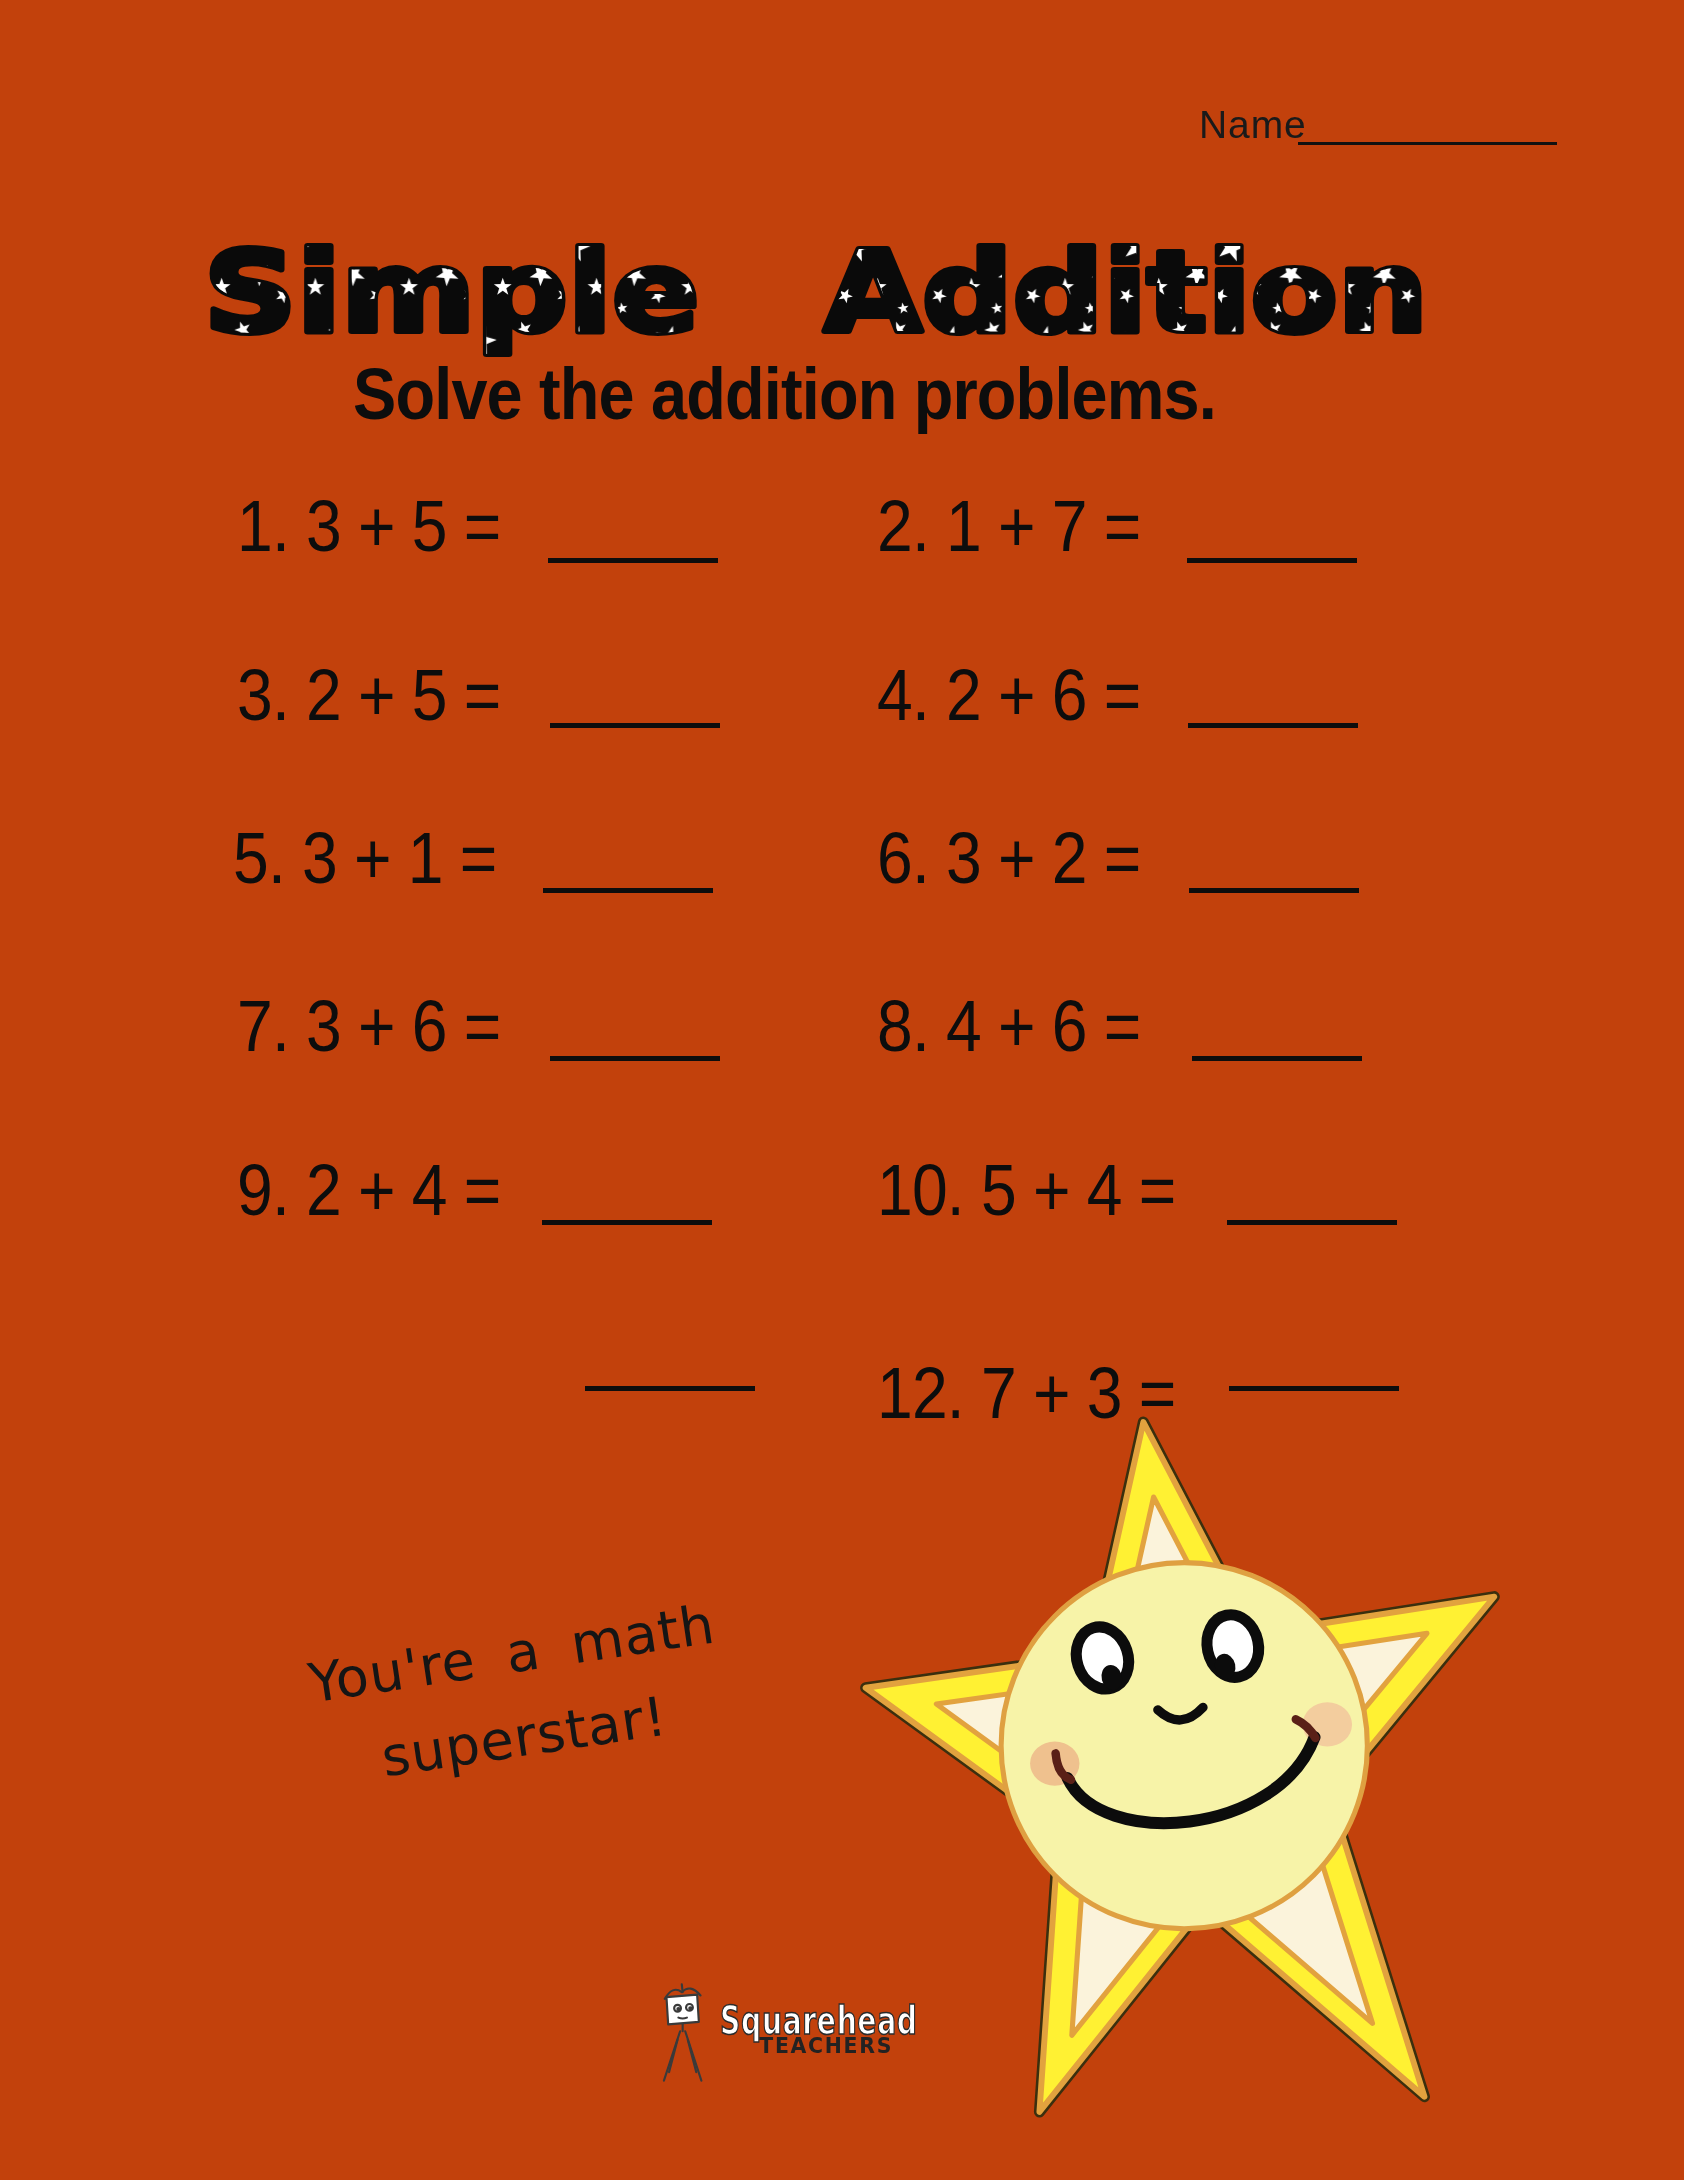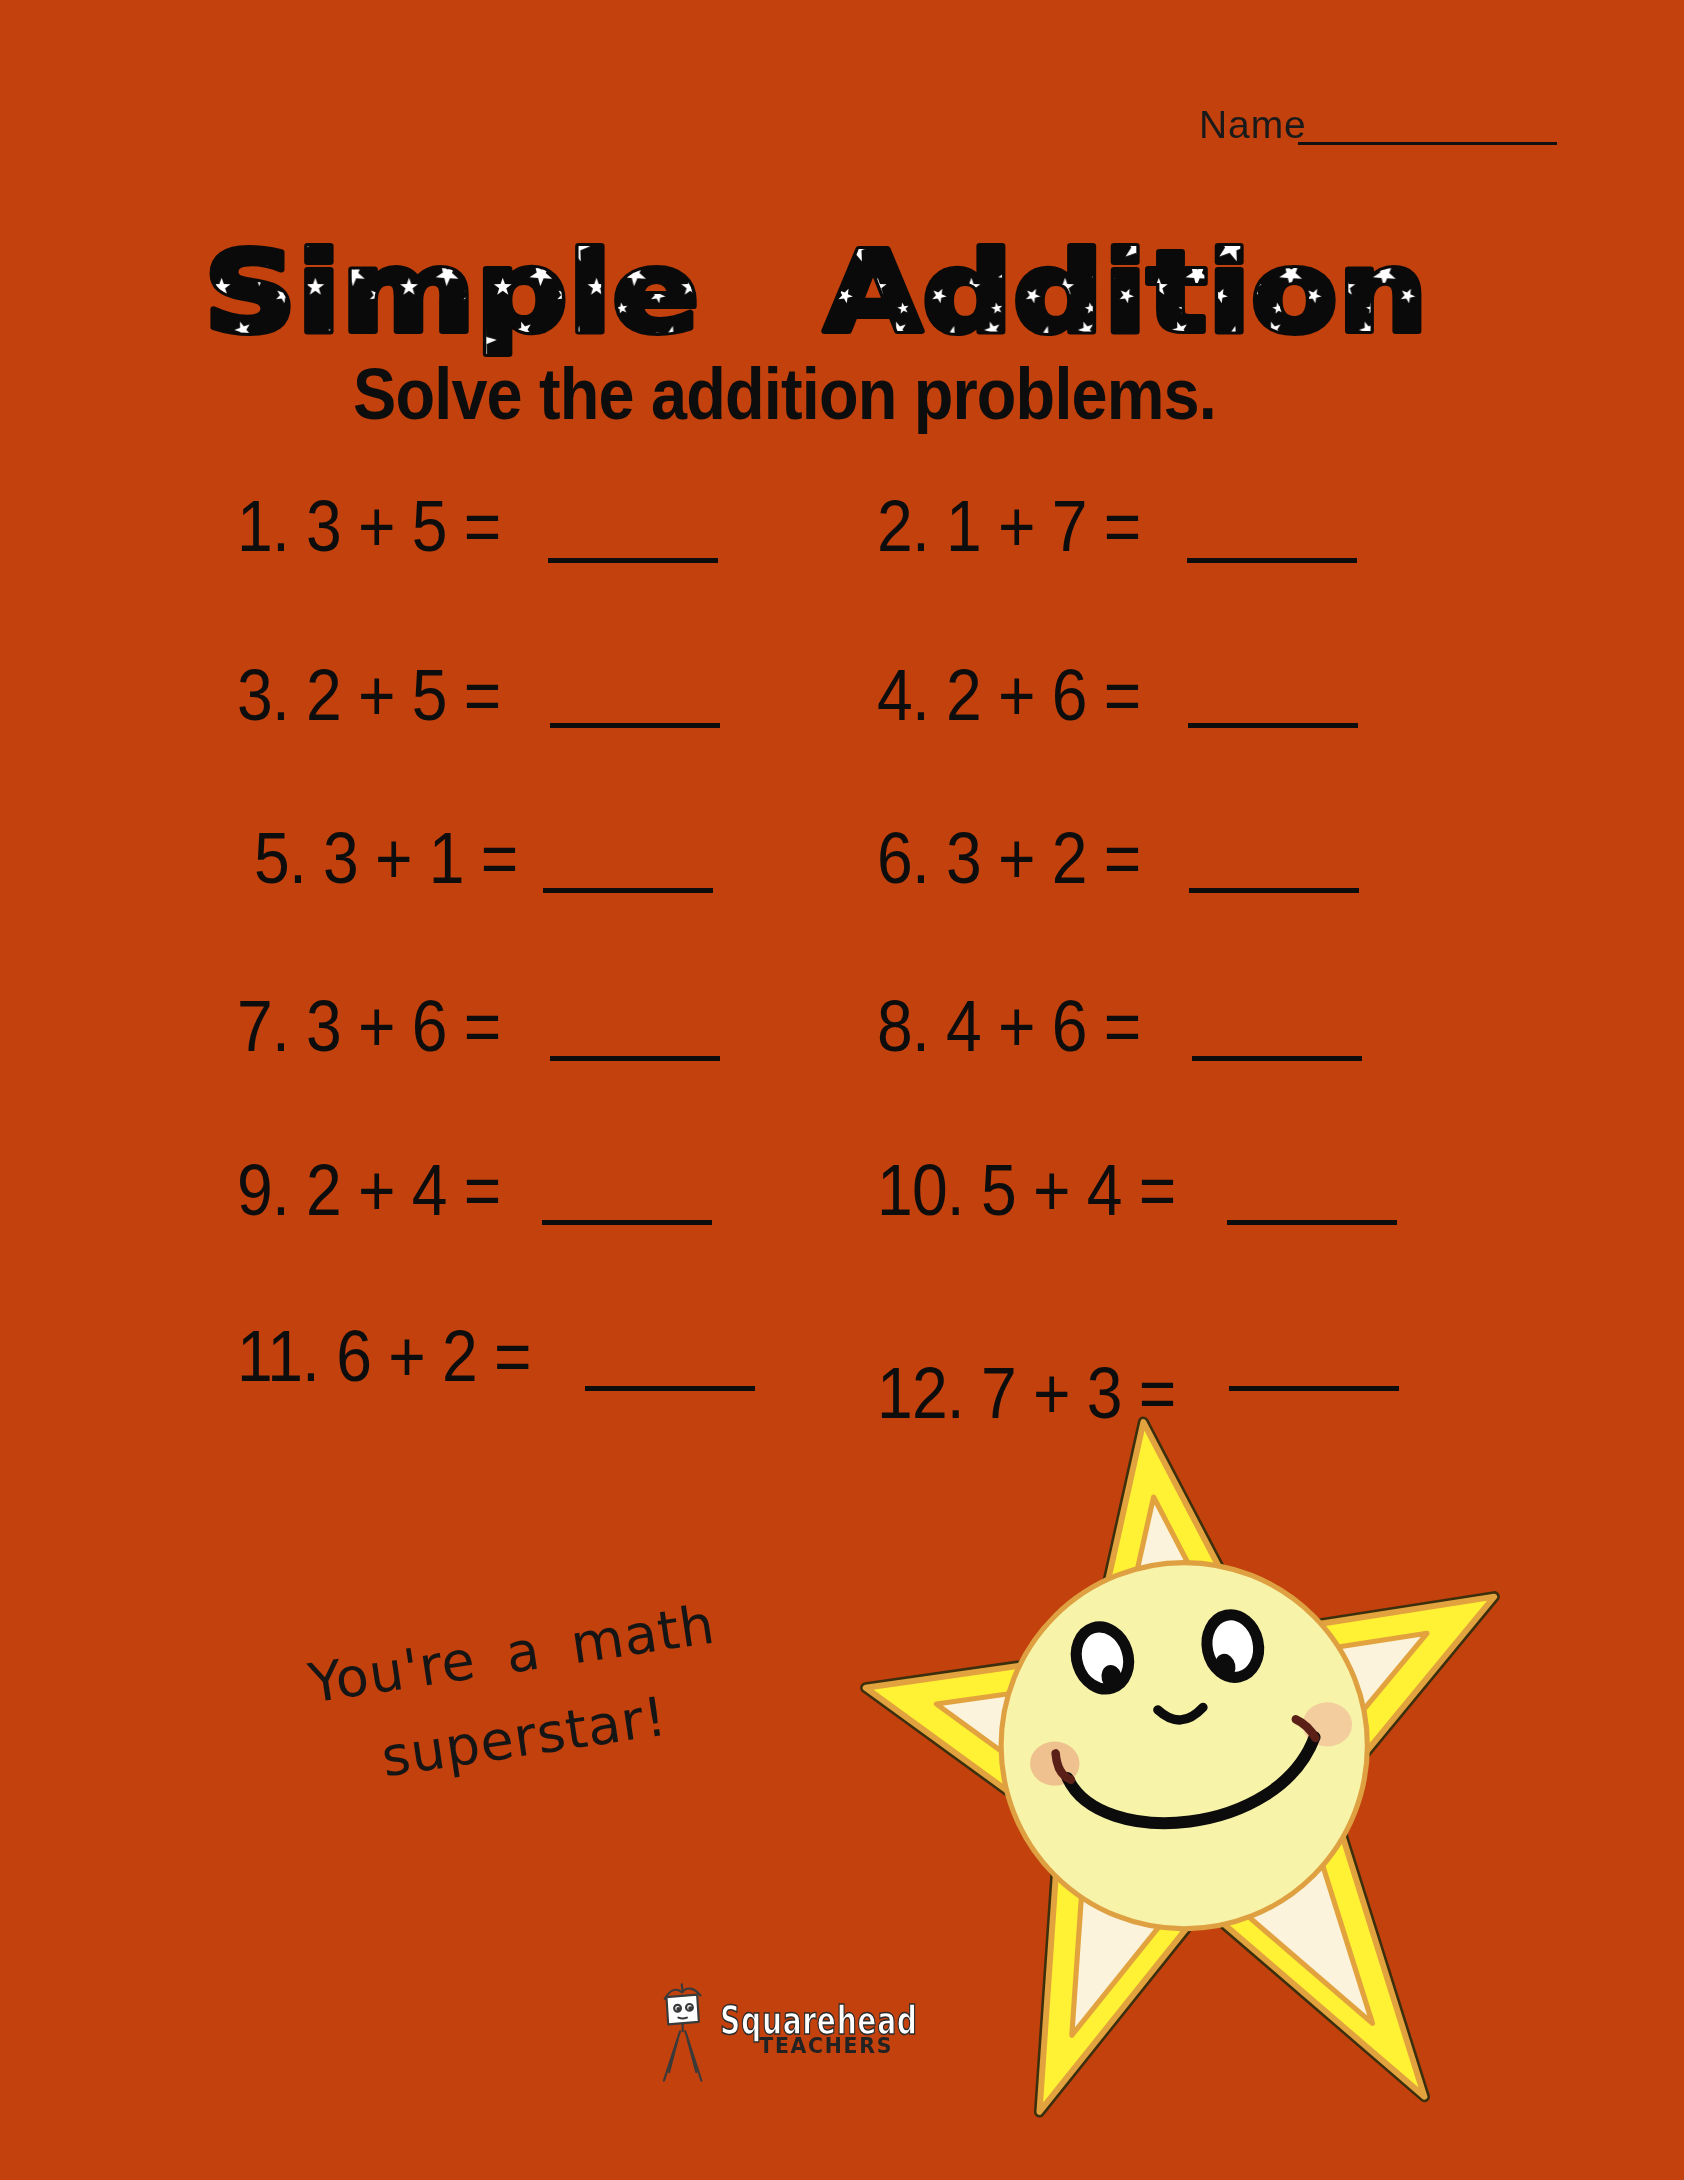--- a/index.html
+++ b/index.html
@@ -44,27 +44,26 @@
     <text x="29" y="127" textLength="582" lengthAdjust="spacingAndGlyphs" font-family="DejaVu Sans, sans-serif" font-weight="700" font-size="131" fill="url(#starpat)" stroke="#0a0a0a" stroke-width="7" paint-order="stroke" stroke-linejoin="round">Simple</text>
     <text x="757" y="127" textLength="709" lengthAdjust="spacingAndGlyphs" font-family="DejaVu Sans, sans-serif" font-weight="700" font-size="131" fill="url(#starpat)" stroke="#0a0a0a" stroke-width="7" paint-order="stroke" stroke-linejoin="round">Addition</text>
   </svg>
 
   <div class="subtitle">Solve the addition problems.</div>
 
   <div class="prob" style="left:237px;top:489px"><span class="ptext">1. 3 + 5 =</span></div>
   <div class="blank" style="left:548px;top:558px"></div>
   <div class="prob" style="left:237px;top:658px"><span class="ptext">3. 2 + 5 =</span></div>
   <div class="blank" style="left:550px;top:723px"></div>
-  <div class="prob" style="left:254px;top:821px"><span class="ptext">5. 3 + 1 =</span></div>
+  <div class="prob" style="left:233px;top:821px"><span class="ptext">5. 3 + 1 =</span></div>
   <div class="blank" style="left:543px;top:888px"></div>
   <div class="prob" style="left:237px;top:989px"><span class="ptext">7. 3 + 6 =</span></div>
   <div class="blank" style="left:550px;top:1056px"></div>
   <div class="prob" style="left:237px;top:1153px"><span class="ptext">9. 2 + 4 =</span></div>
   <div class="blank" style="left:542px;top:1220px"></div>
-  <div class="prob" style="left:237px;top:1319px"><span class="ptext">11. 6 + 2 =</span></div>
   <div class="blank" style="left:585px;top:1386px"></div>
 
   <div class="prob" style="left:877px;top:489px"><span class="ptext">2. 1 + 7 =</span></div>
   <div class="blank" style="left:1187px;top:558px"></div>
   <div class="prob" style="left:877px;top:658px"><span class="ptext">4. 2 + 6 =</span></div>
   <div class="blank" style="left:1188px;top:723px"></div>
   <div class="prob" style="left:877px;top:821px"><span class="ptext">6. 3 + 2 =</span></div>
   <div class="blank" style="left:1189px;top:888px"></div>
   <div class="prob" style="left:877px;top:989px"><span class="ptext">8. 4 + 6 =</span></div>
   <div class="blank" style="left:1192px;top:1056px"></div>

